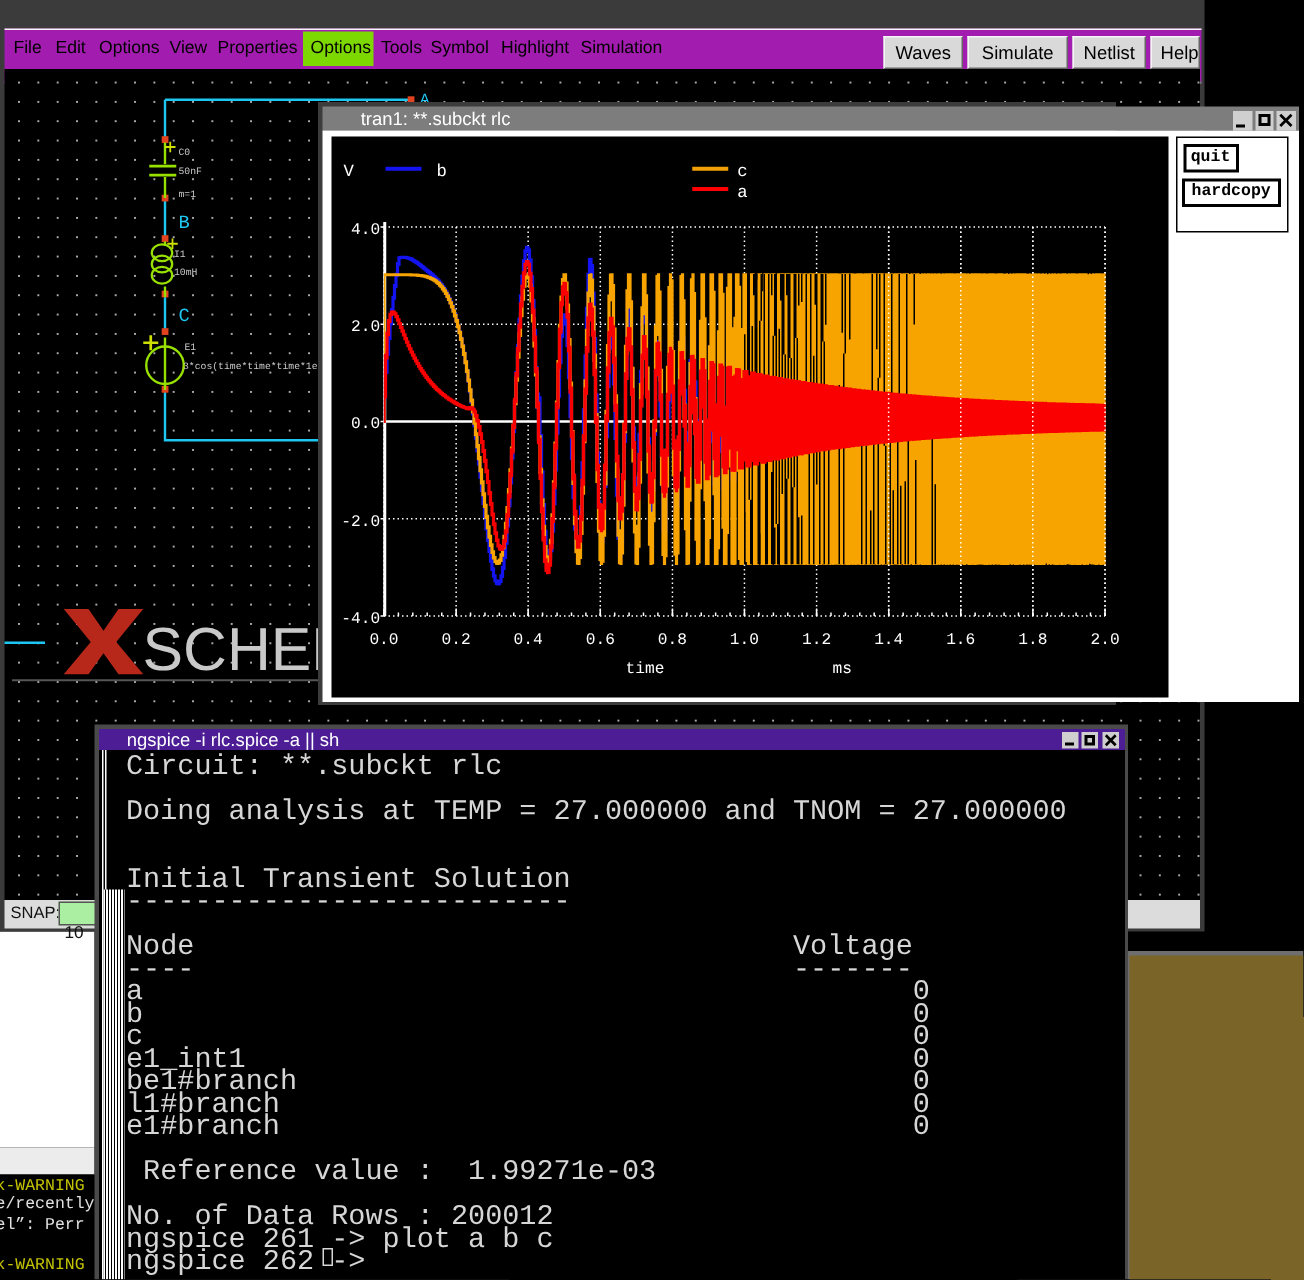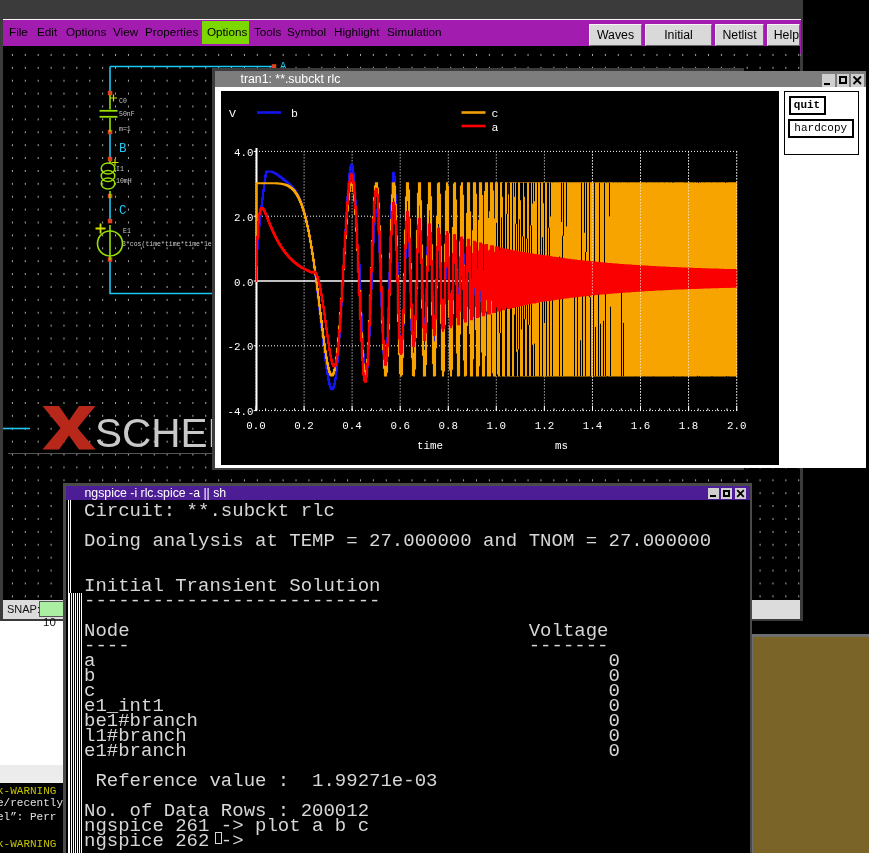--- a/index.html
+++ b/index.html
@@ -92,21 +92,21 @@
   </div>
   <div class="abs" style="left:3px;top:600px;width:797px;height:18.5px;background:#dcdcdc">
     <div class="abs" style="left:4px;top:3px;font-size:11px;color:#111">SNAP:</div>
     <div class="abs" style="left:36px;top:1px;width:42px;height:15.5px;background:#abf0a2;border:1px solid #555">
       <div class="abs" style="left:3px;top:14px;font-size:11.5px;color:#111">10</div>
     </div>
   </div>
 </div>
 
 <div class="abs" style="left:589px;top:24px;width:53px;height:22px;background:#d9d9d9;border:1px solid #888;border-top-color:#f5f5f5;border-left-color:#f5f5f5;border-bottom-color:#666;border-right-color:#666;text-align:center;font-size:12.3px;line-height:20px">Waves</div>
-<div class="abs" style="left:645px;top:24px;width:67px;height:22px;background:#d9d9d9;border:1px solid #888;border-top-color:#f5f5f5;border-left-color:#f5f5f5;border-bottom-color:#666;border-right-color:#666;text-align:center;font-size:12.3px;line-height:20px">Initial</div>
+<div class="abs" style="left:645px;top:24px;width:67px;height:22px;background:#d9d9d9;border:1px solid #888;border-top-color:#f5f5f5;border-left-color:#f5f5f5;border-bottom-color:#666;border-right-color:#666;text-align:center;font-size:12.3px;line-height:20px">Simulate</div>
 <div class="abs" style="left:715px;top:24px;width:49px;height:22px;background:#d9d9d9;border:1px solid #888;border-top-color:#f5f5f5;border-left-color:#f5f5f5;border-bottom-color:#666;border-right-color:#666;text-align:center;font-size:12.3px;line-height:20px">Netlist</div>
 <div class="abs" style="left:767px;top:24px;width:33px;height:22px;background:#d9d9d9;border:1px solid #888;border-top-color:#f5f5f5;border-left-color:#f5f5f5;border-bottom-color:#666;border-right-color:#666;text-align:right;font-size:12.3px;line-height:20px">Help</div>
 
 <div class="abs" style="left:212px;top:68px;width:532px;height:402px;background:#3c3c3c">
   <div class="abs" style="left:2.5px;top:2.5px;width:651px;height:16.5px;background:#7d7d7d">
     <div class="abs" style="left:26px;top:1.5px;font-size:12.3px;color:#fff">tran1: **.subckt rlc</div>
     <div style="position:absolute;left:607.5px;top:3.5px;width:12.5px;height:12.5px;background:#cfcfcf;">
         <div style="position:absolute;left:2px;bottom:2px;width:6px;height:2px;background:#000"></div>
       </div>
       <div style="position:absolute;left:622.0px;top:3.5px;width:12.5px;height:12.5px;background:#cfcfcf;">
@@ -160,21 +160,21 @@
 <path d="M35.5 155.1V191.0M36.5 143.0V175.0M37.5 132.6V158.4M38.5 123.1V146.1M39.5 114.3V135.6M40.5 106.1V126.0M41.5 98.3V117.2M42.5 90.8V108.9M43.5 83.7V101.0M44.5 79.9V93.6M45.5 79.6V86.4M46.5 79.5V81.9M47.5 79.5V81.7M48.5 79.5V81.6M49.5 79.5V81.8M50.5 79.6V82.1M51.5 79.8V82.5M52.5 80.1V83.0M53.5 80.4V83.5M54.5 80.9V84.1M55.5 81.5V84.8M56.5 82.1V85.5M57.5 82.7V86.2M58.5 83.4V87.0M59.5 84.2V87.8M60.5 84.9V88.6M61.5 85.7V89.4M62.5 86.5V90.2M63.5 87.3V91.0M64.5 88.1V91.8M65.5 88.9V92.6M66.5 89.7V93.5M67.5 90.5V94.4M68.5 91.4V95.4M69.5 92.3V96.4M70.5 93.3V97.5M71.5 94.3V98.7M72.5 95.4V100.0M73.5 96.6V101.5M74.5 97.9V103.1M75.5 99.3V104.8M76.5 100.9V106.8M77.5 102.7V109.0M78.5 104.6V111.4M79.5 106.8V114.1M80.5 109.2V117.0M81.5 111.8V120.2M82.5 114.7V123.7M83.5 117.9V127.4M84.5 121.4V131.5M85.5 125.1V136.0M86.5 129.1V140.8M87.5 133.5V146.1M88.5 138.3V151.7M89.5 143.5V157.8M90.5 149.1V164.2M91.5 155.2V171.1M92.5 161.6V178.3M93.5 168.4V186.0M94.5 175.6V193.9M95.5 183.2V202.2M96.5 191.1V210.6M97.5 199.3V219.3M98.5 207.8V228.1M99.5 216.5V237.0M100.5 225.2V245.7M101.5 234.1V254.3M102.5 242.9V262.6M103.5 251.5V270.4M104.5 259.8V277.7M105.5 267.7V284.1M106.5 275.0V289.7M107.5 281.5V294.2M108.5 287.2V297.3M109.5 291.8V299.0M110.5 295.1V299.3M111.5 295.5V299.3M112.5 291.9V299.2M113.5 286.3V297.7M114.5 278.7V294.3M115.5 269.0V289.0M116.5 257.3V281.6M117.5 243.7V272.1M118.5 228.4V260.6M119.5 211.6V247.1M120.5 193.7V232.0M121.5 175.2V215.3M122.5 156.4V197.6M123.5 138.1V179.0M124.5 120.8V160.3M125.5 105.2V141.9M126.5 92.0V124.5M127.5 81.8V108.7M128.5 75.2V95.2M129.5 72.8V84.6M130.5 72.8V77.7M131.5 72.8V84.1M132.5 74.6V95.9M133.5 81.2V112.1M134.5 92.5V132.3M135.5 108.3V157.4M136.5 128.1V181.7M137.5 153.0V200.9M138.5 170.6V202.8M139.5 173.1V226.8M140.5 198.3V248.3M141.5 222.5V265.7M142.5 244.3V277.9M143.5 262.2V284.0M144.5 275.0V284.6M145.5 274.2V284.6M146.5 260.6V283.9M147.5 241.7V277.2M148.5 219.0V264.2M149.5 194.3V245.8M150.5 169.8V223.4M151.5 147.9V198.8M152.5 130.8V174.2M153.5 120.4V151.9M154.5 117.8V134.3M155.5 117.8V126.1M156.5 117.8V140.5M157.5 123.1V161.8M158.5 136.7V187.9M159.5 157.4V215.7M160.5 183.1V241.8M161.5 210.9V262.9M162.5 237.4V275.6M163.5 259.1V278.4M164.5 266.5V278.4M165.5 245.9V278.2M166.5 216.3V269.9M167.5 181.2V250.5M168.5 145.2V221.6M169.5 113.4V186.8M170.5 90.8V150.7M171.5 81.0V118.3M172.5 80.8V94.5M173.5 80.8V107.8M174.5 85.0V139.1M175.5 103.3V177.2M176.5 133.6V215.4M177.5 171.2V247.2M178.5 209.8V266.7M179.5 242.5V271.0M180.5 255.5V271.0M181.5 229.3V270.7M182.5 195.7V259.5M183.5 162.7V234.4M184.5 138.4V201.2M185.5 129.3V167.7M186.5 129.3V142.2M187.5 129.3V166.0M188.5 136.6V202.3M189.5 160.8V240.1M190.5 196.5V269.0M191.5 234.5V280.7M192.5 264.8V280.7M193.5 239.5V280.7M194.5 197.8V272.9M195.5 155.4V245.2M196.5 124.3V204.3M197.5 113.7V161.3M198.5 113.7V128.6M199.5 113.7V160.1M200.5 124.3V198.9M201.5 154.4V231.0M202.5 193.1V244.0M203.5 226.5V244.1M204.5 197.5V244.1M205.5 155.5V234.6M206.5 120.5V203.5M207.5 107.0V161.6M208.5 107.0V125.2M209.5 107.0V160.9M210.5 118.8V206.7M211.5 154.4V242.2M212.5 200.3V252.8M213.5 231.7V252.8M214.5 193.4V252.8M215.5 154.8V236.7M216.5 135.9V199.6M217.5 135.6V160.1M218.5 135.6V187.4M219.5 145.0V233.2M220.5 180.9V263.5M221.5 226.9V267.3M222.5 227.9V267.3M223.5 181.8V264.0M224.5 147.8V234.2M225.5 141.9V188.3M226.5 141.9V177.1M227.5 143.8V220.7M228.5 170.4V249.8M229.5 213.2V252.1M230.5 201.6V252.1M231.5 152.9V247.5M232.5 126.8V213.6M233.5 126.3V165.3M234.5 126.3V184.6M235.5 132.6V224.3M236.5 168.2V233.3M237.5 196.1V233.3M238.5 148.4V233.3M239.5 122.6V214.3M240.5 122.4V169.3M241.5 122.4V189.2M242.5 126.6V228.9M243.5 162.5V234.7M244.5 188.2V234.7M245.5 146.1V234.7M246.5 136.4V215.1M247.5 136.4V179.1M248.5 136.4V228.7M249.5 149.1V246.8M250.5 194.8V246.8M251.5 168.1V246.8M252.5 150.6V242.1M253.5 150.6V204.3M254.5 150.6V233.4M255.5 154.2V250.8M256.5 191.8V250.8M257.5 165.9V250.8M258.5 151.7V248.1M259.5 151.7V211.0M260.5 151.7V235.7M261.5 154.9V242.2M262.5 185.4V242.2M263.5 145.6V242.2M264.5 143.1V234.8M265.5 143.2V207.1M266.5 143.2V229.6M267.5 154.3V229.5M268.5 145.7V229.5M269.5 136.1V229.6M270.5 136.1V204.8M271.5 136.1V223.0M272.5 137.8V223.3M273.5 148.7V223.3M274.5 137.6V223.3M275.5 137.6V211.7M276.5 137.6V225.8M277.5 137.8V226.0M278.5 152.4V226.0M279.5 146.2V226.0M280.5 146.2V217.6M281.5 146.2V233.1M282.5 146.5V233.1M283.5 155.9V233.1M284.5 155.6V233.1M285.5 155.6V232.3M286.5 155.6V238.0M287.5 158.8V238.0M288.5 160.2V238.0M289.5 160.2V238.0M290.5 160.2V237.0M291.5 160.2V237.0M292.5 158.6V237.1M293.5 158.6V237.1M294.5 158.6V230.9M295.5 158.6V231.0M296.5 154.6V231.0M297.5 153.4V231.0M298.5 153.4V230.8M299.5 153.4V223.4M300.5 150.8V223.4M301.5 148.5V223.3M302.5 148.5V223.3M303.5 148.5V217.9M304.5 148.2V217.9M305.5 147.0V217.9M306.5 147.0V217.9M307.5 147.0V216.7M308.5 147.0V216.7M309.5 149.6V216.7M310.5 149.6V219.3M311.5 149.6V219.3M312.5 149.6V219.3M313.5 155.1V219.3M314.5 155.1V223.6M315.5 155.1V223.6M316.5 155.1V223.6M317.5 160.9V226.2M318.5 160.9V227.2M319.5 160.9V227.1M320.5 163.2V227.1M321.5 165.0V228.3M322.5 165.0V228.3M323.5 165.0V228.3M324.5 166.1V228.3M325.5 166.2V228.3M326.5 164.5V226.6M327.5 164.5V226.5M328.5 164.5V226.6M329.5 161.3V222.6M330.5 161.3V222.6M331.5 161.4V222.6M332.5 161.1V222.6M333.5 158.1V217.8M334.5 158.1V217.9M335.5 158.1V217.9M336.5 156.1V213.8M337.5 156.1V213.9M338.5 156.1V213.9M339.5 156.1V211.6M340.5 156.1V211.7M341.5 156.1V211.6M342.5 156.2V211.6M343.5 156.1V213.3M344.5 158.1V213.2M345.5 158.2V213.3M346.5 158.1V215.9M347.5 161.5V215.9M348.5 161.5V215.9M349.5 161.5V218.4M350.5 165.2V218.4M351.5 165.2V218.4M352.5 165.2V220.1M353.5 168.3V220.1M354.5 168.4V220.1M355.5 168.4V220.3M356.5 170.3V220.3M357.5 170.4V220.4M358.5 170.3V220.3M359.5 169.9V220.4M360.5 169.9V219.3M361.5 170.0V219.2M362.5 168.0V219.2M363.5 168.1V216.9M364.5 166.0V216.8M365.5 165.9V216.9M366.5 166.0V213.9M367.5 164.1V214.0M368.5 164.1V213.9M369.5 163.2V211.1M370.5 163.0V211.0M371.5 163.1V208.8M372.5 163.0V208.7M373.5 163.0V208.8M374.5 163.1V207.5M375.5 163.0V207.4M376.5 163.1V208.0M377.5 163.0V208.0M378.5 164.0V209.4M379.5 164.1V209.5M380.5 165.9V209.3M381.5 165.8V211.1M382.5 166.0V211.1M383.5 168.1V212.7M384.5 168.2V212.6M385.5 170.5V213.8M386.5 170.5V213.7M387.5 171.7V213.8M388.5 172.5V214.2M389.5 172.5V214.1M390.5 173.9V214.2M391.5 174.0V214.2M392.5 174.4V214.2M393.5 173.6V213.8M394.5 173.5V213.7M395.5 173.0V213.8M396.5 172.3V212.6M397.5 172.3V212.7M398.5 170.9V211.1M399.5 171.0V211.0M400.5 169.7V209.2M401.5 169.7V209.3M402.5 168.9V207.3M403.5 168.8V207.4M404.5 168.5V206.1M405.5 168.4V205.7M406.5 168.5V205.8M407.5 168.4V204.6M408.5 168.4V204.6M409.5 168.5V204.4M410.5 168.6V204.4M411.5 168.6V205.3M412.5 169.4V205.2M413.5 169.3V206.4M414.5 170.4V206.3M415.5 170.6V207.5M416.5 171.9V207.4M417.5 171.9V208.3M418.5 173.4V208.3M419.5 173.4V209.0M420.5 174.9V209.0M421.5 175.0V209.2M422.5 176.2V209.3M423.5 176.1V209.2M424.5 177.0V209.3M425.5 177.1V209.1M426.5 177.2V209.3M427.5 177.1V209.0M428.5 176.4V209.1M429.5 176.5V208.5M430.5 175.6V208.5M431.5 175.0V207.7M432.5 174.8V207.4M433.5 174.0V206.5M434.5 173.9V205.3M435.5 173.3V205.2M436.5 173.3V204.1M437.5 172.9V204.0M438.5 172.9V202.9M439.5 172.8V203.0M440.5 172.9V202.1M441.5 172.8V202.1M442.5 172.8V201.5M443.5 172.8V201.7M444.5 173.0V201.6M445.5 173.1V202.2M446.5 173.5V202.9M447.5 173.6V202.7M448.5 174.3V203.5M449.5 174.6V203.6M450.5 175.2V204.2M451.5 176.2V204.8M452.5 176.2V204.8M453.5 177.2V205.2M454.5 177.2V205.2M455.5 178.1V205.4M456.5 178.9V205.4M457.5 178.8V205.4M458.5 179.4V205.3M459.5 179.4V205.4M460.5 179.4V205.3M461.5 179.5V205.3M462.5 179.0V205.0M463.5 178.8V205.0M464.5 178.4V204.6M465.5 177.8V203.9M466.5 177.8V203.8M467.5 177.4V203.2M468.5 176.8V202.2M469.5 176.8V202.4M470.5 176.4V201.5M471.5 176.2V200.7M472.5 176.3V200.8M473.5 176.2V200.2M474.5 176.2V200.1M475.5 176.3V199.5M476.5 176.2V199.3M477.5 176.4V199.4M478.5 176.4V199.6M479.5 176.4V200.1M480.5 176.8V200.1M481.5 177.2V200.5M482.5 177.2V200.9M483.5 177.9V201.1M484.5 178.4V201.5M485.5 178.4V201.9M486.5 179.2V202.0M487.5 179.8V202.2M488.5 179.7V202.3M489.5 180.3V202.3M490.5 181.0V202.3M491.5 181.3V202.3M492.5 181.3V202.3M493.5 181.6V202.2M494.5 181.4V202.4M495.5 181.1V202.2M496.5 181.1V202.0M497.5 180.7V202.0M498.5 180.4V201.5M499.5 180.2V201.2M500.5 179.9V200.7M501.5 179.6V200.7M502.5 179.4V200.2M503.5 179.1V199.7M504.5 179.1V199.1M505.5 179.0V199.0M506.5 179.0V198.6M507.5 178.9V198.2M508.5 179.0V197.8M509.5 179.0V197.9M510.5 179.0V197.6M511.5 179.0V197.7M512.5 179.1V197.9M513.5 179.2V197.9M514.5 179.5V197.9M515.5 179.5V197.9" stroke="#1414f0" stroke-width="1.15" fill="none"></path>
 <path d="M35.5 91.2V191.0M36.5 91.2V93.2M37.5 91.2V93.2M38.5 91.2V93.2M39.5 91.2V93.2M40.5 91.2V93.2M41.5 91.2V93.2M42.5 91.2V93.2M43.5 91.2V93.2M44.5 91.2V93.2M45.5 91.2V93.2M46.5 91.2V93.2M47.5 91.2V93.2M48.5 91.2V93.2M49.5 91.2V93.2M50.5 91.2V93.2M51.5 91.2V93.2M52.5 91.2V93.3M53.5 91.2V93.3M54.5 91.3V93.3M55.5 91.3V93.4M56.5 91.3V93.5M57.5 91.4V93.6M58.5 91.5V93.7M59.5 91.6V93.8M60.5 91.7V94.0M61.5 91.8V94.2M62.5 92.0V94.5M63.5 92.2V94.8M64.5 92.5V95.2M65.5 92.8V95.6M66.5 93.1V96.1M67.5 93.6V96.7M68.5 94.1V97.4M69.5 94.6V98.1M70.5 95.3V99.0M71.5 96.1V100.1M72.5 96.9V101.2M73.5 98.0V102.6M74.5 99.1V104.0M75.5 100.4V105.7M76.5 101.9V107.6M77.5 103.5V109.7M78.5 105.4V112.0M79.5 107.5V114.6M80.5 109.8V117.5M81.5 112.3V120.6M82.5 115.2V124.0M83.5 118.3V127.8M84.5 121.7V131.9M85.5 125.4V136.3M86.5 129.5V141.1M87.5 133.9V146.3M88.5 138.6V151.8M89.5 143.7V157.7M90.5 149.2V163.9M91.5 155.1V170.5M92.5 161.3V177.4M93.5 167.8V184.6M94.5 174.7V192.1M95.5 181.9V199.8M96.5 189.4V207.8M97.5 197.1V215.8M98.5 205.0V223.9M99.5 213.0V232.0M100.5 221.1V239.9M101.5 229.1V247.6M102.5 237.1V255.0M103.5 244.8V261.9M104.5 252.2V268.1M105.5 259.2V273.7M106.5 265.5V278.4M107.5 271.2V282.0M108.5 275.9V284.4M109.5 279.7V285.5M110.5 282.2V285.6M111.5 281.3V285.6M112.5 277.8V285.3M113.5 272.5V283.6M114.5 265.5V280.2M115.5 256.8V275.1M116.5 246.4V268.3M117.5 234.4V259.7M118.5 221.1V249.5M119.5 206.7V237.7M120.5 191.4V224.5M121.5 175.7V210.2M122.5 159.9V194.9M123.5 144.6V179.2M124.5 130.2V163.5M125.5 117.3V148.1M126.5 106.5V133.6M127.5 98.2V120.5M128.5 93.0V109.5M129.5 91.2V100.9M130.5 91.2V95.3M131.5 91.2V100.9M132.5 92.7V110.6M133.5 98.1V124.0M134.5 107.5V140.7M135.5 120.5V160.0M136.5 136.9V181.2M137.5 156.0V203.3M138.5 177.1V225.0M139.5 199.1V245.1M140.5 220.8V262.3M141.5 241.2V275.5M142.5 258.8V283.5M143.5 272.4V285.6M144.5 279.1V285.6M145.5 268.1V285.6M146.5 251.2V281.8M147.5 229.1V271.5M148.5 203.4V255.1M149.5 176.0V233.5M150.5 149.0V208.1M151.5 124.9V180.7M152.5 106.0V153.6M153.5 94.3V129.2M154.5 91.2V109.6M155.5 91.2V99.7M156.5 91.2V115.3M157.5 96.6V139.0M158.5 111.4V168.5M159.5 134.3V200.9M160.5 163.4V232.4M161.5 195.6V259.2M162.5 227.4V277.8M163.5 254.8V285.5M164.5 274.4V285.6M165.5 261.5V285.6M166.5 233.7V281.7M167.5 198.8V265.7M168.5 161.8V238.8M169.5 128.1V204.5M170.5 103.3V167.4M171.5 91.6V133.2M172.5 91.2V107.2M173.5 91.2V117.6M174.5 94.6V150.3M175.5 112.9V190.5M176.5 144.6V231.0M177.5 184.3V264.1M178.5 225.2V283.0M179.5 259.4V285.6M180.5 262.0V285.6M181.5 226.6V284.1M182.5 182.2V266.8M183.5 138.4V232.7M184.5 105.4V188.8M185.5 91.3V144.5M186.5 91.2V109.9M187.5 91.2V133.3M188.5 98.4V178.9M189.5 127.4V227.7M190.5 171.9V266.9M191.5 221.1V285.1M192.5 261.8V285.6M193.5 240.6V285.6M194.5 190.5V278.6M195.5 138.9V246.9M196.5 101.8V197.8M197.5 91.2V145.6M198.5 91.2V114.6M199.5 91.2V160.9M200.5 109.2V217.4M201.5 153.5V264.7M202.5 209.8V285.4M203.5 258.9V285.6M204.5 224.0V285.6M205.5 164.3V274.1M206.5 113.1V231.5M207.5 91.2V172.3M208.5 91.2V119.2M209.5 91.2V161.3M210.5 105.2V224.6M211.5 153.3V272.9M212.5 216.5V285.6M213.5 250.2V285.6M214.5 188.5V285.2M215.5 125.6V257.2M216.5 92.3V197.2M217.5 91.2V133.0M218.5 91.2V163.5M219.5 102.7V232.8M220.5 154.8V279.6M221.5 224.3V285.6M222.5 225.3V285.6M223.5 152.8V280.5M224.5 99.6V234.0M225.5 91.2V161.9M226.5 91.2V151.2M227.5 95.1V226.7M228.5 142.3V279.5M229.5 217.4V285.6M230.5 213.7V285.6M231.5 136.1V278.7M232.5 92.4V223.3M233.5 91.2V145.1M234.5 91.2V188.4M235.5 108.5V262.5M236.5 178.0V285.6M237.5 233.9V285.6M238.5 150.4V285.3M239.5 94.5V243.5M240.5 91.2V162.0M241.5 91.2V192.8M242.5 103.7V269.5M243.5 173.7V285.6M244.5 209.4V285.6M245.5 122.1V284.7M246.5 91.2V235.1M247.5 91.2V150.7M248.5 91.2V243.1M249.5 120.5V285.6M250.5 207.0V285.6M251.5 139.2V285.6M252.5 91.2V268.3M253.5 91.2V185.6M254.5 91.2V239.1M255.5 102.8V285.6M256.5 183.1V285.6M257.5 129.1V285.6M258.5 91.2V275.2M259.5 91.2V193.7M260.5 91.2V261.5M261.5 104.1V285.6M262.5 189.1V285.6M263.5 100.1V285.6M264.5 91.2V265.0M265.5 91.2V220.6M266.5 91.2V285.5M267.5 127.1V285.6M268.5 120.2V285.6M269.5 91.2V285.5M270.5 91.2V223.5M271.5 91.2V282.3M272.5 99.5V285.6M273.5 127.6V285.6M274.5 91.2V285.6M275.5 91.2V250.5M276.5 91.2V283.6M277.5 93.0V285.6M278.5 116.0V285.6M279.5 91.2V285.6M280.5 91.2V255.9M281.5 91.2V285.6M282.5 93.5V285.6M283.5 95.4V285.6M284.5 91.2V285.6M285.5 91.2V264.7M286.5 91.2V285.6M287.5 103.2V285.6M288.5 91.2V285.6M289.5 91.2V285.4M290.5 91.2V285.6M291.5 91.2V285.6M292.5 91.3V285.6M293.5 91.2V285.6M294.5 91.2V283.0M295.5 91.2V285.6M296.5 97.2V285.6M297.5 91.2V285.5M298.5 91.2V284.0M299.5 91.2V285.6M300.5 91.2V285.6M301.5 91.2V285.6M302.5 91.2V285.6M303.5 91.2V285.6M304.5 91.2V285.6M305.5 91.2V285.6M306.5 91.2V285.5M307.5 91.2V285.6M308.5 91.2V285.6M309.5 91.2V285.6M310.5 91.2V285.6M311.5 91.2V285.5M312.5 91.2V285.5M313.5 91.3V285.5M314.5 91.3V285.6M315.5 91.2V285.6M316.5 91.2V285.5M317.5 91.3V285.6M318.5 91.2V285.6M319.5 91.2V285.5M320.5 91.2V285.6M321.5 91.2V285.6M322.5 91.2V285.6M323.5 91.2V285.6M324.5 91.2V285.6M325.5 91.2V285.6M326.5 91.3V285.6M327.5 91.2V285.4M328.5 91.2V285.6M329.5 91.4V285.6M330.5 91.2V285.5M331.5 91.4V285.5M332.5 91.2V285.6M333.5 91.2V285.5M334.5 91.2V285.6M335.5 91.2V285.5M336.5 91.2V285.5M337.5 91.2V285.5M338.5 91.3V285.6M339.5 91.3V285.5M340.5 91.2V285.6M341.5 91.2V285.5M342.5 91.2V285.5M343.5 91.2V285.6M344.5 91.2V285.6M345.5 91.4V285.6M346.5 91.2V285.5M347.5 91.2V285.6M348.5 91.3V285.5M349.5 91.3V285.6M350.5 91.2V285.5M351.5 91.2V285.5M352.5 91.2V285.6M353.5 91.2V285.6M354.5 91.3V285.6M355.5 91.2V285.5M356.5 91.2V285.5M357.5 91.2V285.6M358.5 91.2V285.5M359.5 91.2V285.6M360.5 91.2V285.5M361.5 91.2V285.6M362.5 91.2V285.4M363.5 91.5V285.6M364.5 91.2V285.5M365.5 91.2V285.6M366.5 91.2V285.4M367.5 91.2V285.6M368.5 91.5V285.3M369.5 91.2V285.6M370.5 91.2V285.4M371.5 91.2V285.6M372.5 91.3V285.5M373.5 91.2V285.6M374.5 91.4V285.6M375.5 91.2V285.4M376.5 91.2V285.5M377.5 91.2V285.5M378.5 91.2V285.6M379.5 91.2V285.6M380.5 91.4V285.2M381.5 91.2V285.6M382.5 91.2V285.6M383.5 91.2V285.6M384.5 91.2V285.5M385.5 91.7V285.6M386.5 91.2V285.1M387.5 91.4V285.6M388.5 91.2V285.6M389.5 91.3V285.6M390.5 91.2V285.5M391.5 91.2V285.6M392.5 91.6V285.4M393.5 91.2V285.6M394.5 91.3V285.6M395.5 91.2V285.6M396.5 91.4V285.6M397.5 91.2V285.6M398.5 91.2V285.6M399.5 91.4V285.6M400.5 91.2V285.2M401.5 91.3V285.6M402.5 91.2V285.6M403.5 91.3V285.6M404.5 91.2V285.5M405.5 91.2V285.6M406.5 91.5V285.4M407.5 91.2V285.6M408.5 91.4V285.4M409.5 91.2V285.6M410.5 91.2V285.5M411.5 91.2V285.6M412.5 91.2V285.4M413.5 91.2V285.6M414.5 91.2V285.3M415.5 91.4V285.6M416.5 91.2V285.5M417.5 91.2V285.5M418.5 91.2V285.6M419.5 91.2V285.5M420.5 91.2V285.4M421.5 91.2V285.6M422.5 91.2V285.6M423.5 91.3V285.2M424.5 91.2V285.6M425.5 91.5V285.6M426.5 91.2V285.6M427.5 91.2V285.5M428.5 91.2V285.6M429.5 91.2V285.6M430.5 91.2V285.5M431.5 91.2V285.5M432.5 91.2V285.3M433.5 91.4V285.5M434.5 91.2V285.5M435.5 91.2V285.6M436.5 91.3V285.6M437.5 91.4V285.6M438.5 91.2V285.5M439.5 91.2V285.6M440.5 91.2V285.4M441.5 91.2V285.6M442.5 91.3V285.4M443.5 91.4V285.5M444.5 91.2V285.5M445.5 91.2V285.5M446.5 91.2V285.6M447.5 91.2V285.6M448.5 91.5V285.6M449.5 91.3V285.6M450.5 91.2V285.6M451.5 91.7V285.6M452.5 91.2V285.1M453.5 91.5V285.6M454.5 91.2V285.4M455.5 91.3V285.6M456.5 91.2V285.6M457.5 91.2V285.6M458.5 91.2V285.5M459.5 91.2V285.5M460.5 91.2V285.6M461.5 91.2V285.3M462.5 91.2V285.6M463.5 91.4V285.4M464.5 91.5V285.5M465.5 91.2V285.5M466.5 91.5V285.5M467.5 91.2V285.6M468.5 91.2V285.5M469.5 91.2V285.6M470.5 91.3V285.6M471.5 91.2V285.6M472.5 91.4V285.6M473.5 91.3V285.6M474.5 91.2V285.6M475.5 91.5V285.6M476.5 91.2V284.7M477.5 91.9V285.6M478.5 91.2V285.1M479.5 91.5V285.6M480.5 91.2V285.4M481.5 91.3V285.5M482.5 91.2V285.6M483.5 91.5V285.6M484.5 91.2V285.6M485.5 91.3V285.5M486.5 91.3V285.6M487.5 91.2V285.6M488.5 91.2V285.5M489.5 91.2V285.6M490.5 91.5V285.2M491.5 91.2V285.3M492.5 91.3V285.5M493.5 91.2V285.6M494.5 91.2V285.6M495.5 91.2V285.5M496.5 91.4V285.6M497.5 91.3V285.6M498.5 91.2V285.6M499.5 91.2V285.6M500.5 91.2V285.4M501.5 91.2V285.6M502.5 91.2V285.6M503.5 91.2V285.5M504.5 91.9V285.6M505.5 91.2V284.9M506.5 91.6V285.4M507.5 91.2V285.3M508.5 91.3V285.5M509.5 91.2V285.6M510.5 91.2V285.6M511.5 91.2V285.4M512.5 91.2V285.6M513.5 91.3V285.6M514.5 91.2V285.5M515.5 91.2V285.6" stroke="#f7a300" stroke-width="1.15" fill="none"></path>
 <path d="M275.5 285.1V131.8M277.5 91.7V188.1M278.5 91.7V242.1M279.5 285.1V242.1M280.5 285.1V126.4M281.5 91.7V105.8M282.5 91.7V205.1M283.5 91.7V217.6M284.5 285.1V217.6M285.5 285.1V122.9M286.5 91.7V122.9M288.5 91.7V165.2M289.5 285.1V165.2M290.5 285.1V180.0M291.5 91.7V180.0M293.5 91.7V105.8M293.5 285.1V223.6M294.5 285.1V132.8M295.5 91.7V132.8M295.5 285.1V260.7M296.5 91.7V258.3M297.5 285.1V258.3M298.5 285.1V128.2M299.5 91.7V109.3M300.5 91.7V238.4M301.5 91.7V145.4M302.5 285.1V145.4M303.5 91.7V105.8M303.5 285.1V228.2M304.5 91.7V228.2M305.5 91.7V147.7M306.5 285.1V147.7M307.5 285.1V233.9M308.5 91.7V233.9M309.5 91.7V134.4M310.5 285.1V134.4M311.5 91.7V112.7M311.5 285.1V253.8M313.5 91.7V110.3M313.5 285.1V252.6M316.5 91.7V210.9M318.5 285.1V196.5M319.5 91.7V196.5M321.5 285.1V146.2M322.5 91.7V112.2M323.5 91.7V232.0M325.5 285.1V190.6M326.5 91.7V190.6M327.5 91.7V136.7M328.5 285.1V136.7M329.5 91.7V125.5M331.5 285.1V197.3M338.5 285.1V165.6M340.5 91.7V130.9M341.5 285.1V144.7M342.5 91.7V144.7M345.5 91.7V135.4M353.5 285.1V169.9M356.5 285.1V206.0M359.5 285.1V249.3M360.5 91.7V204.2M361.5 285.1V204.2M363.5 91.7V141.8M364.5 285.1V160.9M365.5 91.7V160.9M368.5 91.7V206.2M369.5 285.1V206.2M372.5 285.1V202.7M373.5 91.7V202.7M374.5 285.1V235.9M377.5 285.1V199.1M378.5 91.7V199.1M379.5 285.1V232.8M382.5 285.1V229.8M383.5 91.7V195.3M384.5 285.1V195.3M388.5 91.7V125.4M389.5 285.1V215.7M400.5 285.1V186.1M402.5 285.1V231.9" stroke="#000" stroke-width="1" fill="none"></path>
 <path d="M35.5 144.8V191.0M36.5 130.0V174.6M37.5 121.7V148.7M38.5 117.5V133.2M39.5 116.0V124.3M40.5 115.9V119.8M41.5 115.9V119.4M42.5 116.1V121.2M43.5 117.2V123.5M44.5 119.0V125.9M45.5 121.2V128.4M46.5 123.6V130.9M47.5 126.1V133.4M48.5 128.7V135.9M49.5 131.2V138.2M50.5 133.6V140.5M51.5 136.0V142.7M52.5 138.3V144.8M53.5 140.5V146.9M54.5 142.6V148.8M55.5 144.7V150.7M56.5 146.6V152.4M57.5 148.5V154.2M58.5 150.3V155.8M59.5 152.0V157.3M60.5 153.6V158.8M61.5 155.2V160.2M62.5 156.7V161.6M63.5 158.1V162.9M64.5 159.5V164.1M65.5 160.8V165.3M66.5 162.0V166.5M67.5 163.2V167.6M68.5 164.4V168.6M69.5 165.4V169.6M70.5 166.5V170.5M71.5 167.5V171.4M72.5 168.4V172.3M73.5 169.3V173.1M74.5 170.2V173.9M75.5 171.0V174.7M76.5 171.8V175.4M77.5 172.6V176.1M78.5 173.3V176.7M79.5 174.0V177.4M80.5 174.7V178.0M81.5 175.3V178.6M82.5 175.9V179.1M83.5 176.5V179.6M84.5 177.0V180.1M85.5 177.6V180.6M86.5 178.1V181.1M87.5 178.6V181.5M88.5 179.0V181.9M89.5 179.5V182.3M90.5 179.9V182.7M91.5 179.7V182.7M92.5 179.6V182.7M93.5 179.6V182.9M94.5 179.8V184.7M95.5 180.8V187.3M96.5 182.5V190.7M97.5 185.0V194.8M98.5 188.3V199.6M99.5 192.3V205.0M100.5 197.1V211.0M101.5 202.4V217.6M102.5 208.4V224.5M103.5 214.9V231.7M104.5 221.8V239.1M105.5 229.0V246.3M106.5 236.3V253.3M107.5 243.6V259.9M108.5 250.7V265.6M109.5 257.2V270.4M110.5 263.1V274.0M111.5 268.0V276.0M112.5 271.7V276.4M113.5 272.4V276.4M114.5 268.3V276.3M115.5 261.8V274.7M116.5 251.0V270.8M117.5 238.0V264.6M118.5 223.6V254.2M119.5 207.9V241.4M120.5 191.3V227.1M121.5 174.1V211.5M122.5 157.0V195.0M123.5 140.3V177.9M124.5 124.7V160.7M125.5 110.6V143.9M126.5 98.9V128.2M127.5 89.9V114.0M128.5 84.2V101.9M129.5 82.3V92.6M130.5 82.3V86.6M131.5 82.3V92.9M132.5 84.0V103.6M133.5 90.1V118.3M134.5 100.3V136.6M135.5 114.6V157.8M136.5 132.6V181.1M137.5 153.6V205.2M138.5 176.7V229.0M139.5 200.8V251.1M140.5 224.7V270.0M141.5 247.0V284.4M142.5 266.3V290.3M143.5 281.2V291.8M144.5 284.0V291.8M145.5 271.8V291.7M146.5 253.7V286.8M147.5 230.7V275.3M148.5 204.5V257.7M149.5 177.1V235.2M150.5 150.6V209.2M151.5 127.4V181.8M152.5 109.7V155.1M153.5 99.2V131.5M154.5 96.8V113.2M155.5 96.8V106.1M156.5 97.0V121.5M157.5 103.0V144.0M158.5 117.6V171.5M159.5 139.5V201.1M160.5 166.6V229.3M161.5 196.1V252.9M162.5 224.7V268.8M163.5 248.8V274.8M164.5 265.6V274.8M165.5 252.4V274.8M166.5 228.1V270.9M167.5 198.4V256.3M168.5 167.4V232.9M169.5 139.7V203.5M170.5 119.8V172.4M171.5 111.0V144.2M172.5 110.7V123.3M173.5 110.7V133.5M174.5 114.0V159.9M175.5 129.3V191.7M176.5 154.9V223.2M177.5 186.4V248.4M178.5 218.2V262.2M179.5 244.3V263.9M180.5 244.7V263.9M181.5 218.0V262.5M182.5 185.1V248.8M183.5 153.2V223.1M184.5 129.7V190.5M185.5 120.1V158.1M186.5 120.1V133.5M187.5 120.1V151.5M188.5 125.8V183.6M189.5 146.7V217.4M190.5 178.1V243.9M191.5 212.2V255.8M192.5 239.8V256.0M193.5 224.3V256.0M194.5 191.0V250.9M195.5 157.2V229.2M196.5 133.5V196.5M197.5 127.0V162.3M198.5 127.0V143.4M199.5 127.1V173.0M200.5 139.2V208.4M201.5 167.6V237.6M202.5 203.0V249.9M203.5 233.3V250.0M204.5 211.0V250.0M205.5 175.1V242.5M206.5 144.9V216.3M207.5 132.4V180.7M208.5 132.4V149.2M209.5 132.4V174.6M210.5 140.9V210.9M211.5 169.1V238.1M212.5 205.4V244.9M213.5 223.7V244.9M214.5 189.3V244.6M215.5 154.9V228.5M216.5 137.1V195.0M217.5 136.6V159.8M218.5 136.6V176.9M219.5 143.1V213.5M220.5 171.2V237.8M221.5 208.1V240.8M222.5 208.0V240.8M223.5 170.9V237.9M224.5 144.1V213.5M225.5 140.1V176.5M226.5 140.1V171.5M227.5 142.1V208.9M228.5 165.4V234.7M229.5 201.9V237.2M230.5 199.1V237.2M231.5 161.8V234.6M232.5 143.2V209.6M233.5 143.0V172.7M234.5 143.0V194.2M235.5 148.7V226.9M236.5 178.4V234.2M237.5 203.6V234.2M238.5 165.5V234.2M239.5 145.7V220.5M240.5 145.5V185.2M241.5 145.5V199.1M242.5 148.1V228.3M243.5 174.7V231.5M244.5 189.8V231.5M245.5 155.4V231.5M246.5 147.7V216.1M247.5 147.7V181.5M248.5 147.7V218.2M249.5 155.0V229.2M250.5 188.0V229.2M251.5 162.1V229.2M252.5 149.7V226.0M253.5 149.7V196.7M254.5 149.7V215.9M255.5 151.2V227.1M256.5 177.8V227.1M257.5 159.5V227.1M258.5 151.4V226.0M259.5 151.4V200.1M260.5 151.4V221.4M261.5 152.9V225.2M262.5 179.4V225.2M263.5 153.4V225.2M264.5 152.9V222.2M265.5 152.9V208.9M266.5 152.9V223.5M267.5 159.6V223.5M268.5 158.6V223.6M269.5 154.3V223.5M270.5 154.3V209.8M271.5 154.3V222.0M272.5 154.6V222.0M273.5 161.0V222.0M274.5 155.6V222.0M275.5 155.6V216.6M276.5 155.6V220.6M277.5 155.6V220.6M278.5 159.2V220.6M279.5 156.7V220.6M280.5 156.7V217.0M281.5 156.7V219.3M282.5 156.7V219.3M283.5 157.7V219.3M284.5 157.7V219.3M285.5 157.7V216.8M286.5 157.7V218.1M287.5 158.1V218.1M288.5 158.7V218.1M289.5 158.7V218.1M290.5 158.7V217.0M291.5 158.7V217.0M292.5 159.6V217.0M293.5 159.5V217.0M294.5 159.5V216.0M295.5 159.6V216.0M296.5 159.6V216.0M297.5 160.4V216.0M298.5 160.3V216.0M299.5 160.4V215.1M300.5 160.3V215.1M301.5 161.1V215.1M302.5 161.1V215.1M303.5 161.1V214.2M304.5 161.1V214.2M305.5 161.8V214.2M306.5 161.8V214.2M307.5 161.8V213.3M308.5 161.8V213.3M309.5 162.4V213.3M310.5 162.4V213.4M311.5 162.5V212.6M312.5 162.4V212.5M313.5 163.0V212.6M314.5 163.0V212.5M315.5 163.0V211.8M316.5 163.0V211.8M317.5 163.6V211.8M318.5 163.6V211.8M319.5 163.6V211.1M320.5 163.6V211.1M321.5 164.1V211.1M322.5 164.1V210.8M323.5 164.1V210.5M324.5 164.6V210.5M325.5 164.6V210.5M326.5 164.6V209.9M327.5 164.6V209.9M328.5 165.1V209.9M329.5 165.1V209.9M330.5 165.2V209.4M331.5 165.6V209.4M332.5 165.7V209.4M333.5 165.7V208.9M334.5 165.7V208.9M335.5 166.1V208.9M336.5 166.1V208.5M337.5 166.2V208.5M338.5 166.6V208.4M339.5 166.6V208.5M340.5 166.6V208.0M341.5 167.0V208.0M342.5 167.1V208.0M343.5 167.0V207.6M344.5 167.4V207.6M345.5 167.4V207.6M346.5 167.4V207.2M347.5 167.8V207.2M348.5 167.8V207.2M349.5 167.8V206.8M350.5 168.2V206.8M351.5 168.2V206.8M352.5 168.2V206.5M353.5 168.5V206.4M354.5 168.6V206.5M355.5 168.5V206.1M356.5 168.9V206.1M357.5 168.9V206.1M358.5 168.9V205.8M359.5 169.2V205.8M360.5 169.2V205.5M361.5 169.2V205.5M362.5 169.5V205.5M363.5 169.5V205.2M364.5 169.5V205.1M365.5 169.8V205.2M366.5 169.8V204.9M367.5 170.0V204.9M368.5 170.1V204.8M369.5 170.0V204.6M370.5 170.4V204.6M371.5 170.3V204.4M372.5 170.3V204.3M373.5 170.6V204.4M374.5 170.6V204.1M375.5 170.8V204.1M376.5 170.9V203.9M377.5 170.8V203.8M378.5 171.1V203.9M379.5 171.1V203.6M380.5 171.4V203.6M381.5 171.3V203.4M382.5 171.4V203.3M383.5 171.5V203.4M384.5 171.6V203.2M385.5 171.8V203.2M386.5 171.7V202.9M387.5 172.0V203.0M388.5 171.9V202.9M389.5 172.0V202.8M390.5 172.1V202.7M391.5 172.2V202.6M392.5 172.4V202.6M393.5 172.3V202.4M394.5 172.6V202.3M395.5 172.5V202.4M396.5 172.6V202.1M397.5 172.7V202.2M398.5 172.7V202.1M399.5 172.9V202.0M400.5 172.9V201.8M401.5 173.1V201.9M402.5 173.0V201.6M403.5 173.2V201.7M404.5 173.2V201.6M405.5 173.3V201.5M406.5 173.4V201.5M407.5 173.3V201.4M408.5 173.5V201.4M409.5 173.5V201.2M410.5 173.6V201.3M411.5 173.7V201.1M412.5 173.9V201.1M413.5 173.8V201.0M414.5 173.9V200.9M415.5 174.0V200.8M416.5 174.1V200.8M417.5 174.0V200.7M418.5 174.2V200.7M419.5 174.2V200.6M420.5 174.3V200.6M421.5 174.4V200.5M422.5 174.5V200.4M423.5 174.4V200.3M424.5 174.5V200.3M425.5 174.6V200.1M426.5 174.6V200.2M427.5 174.7V200.0M428.5 174.8V200.1M429.5 174.9V200.0M430.5 174.9V200.0M431.5 174.9V199.9M432.5 175.0V199.7M433.5 175.1V199.8M434.5 175.1V199.7M435.5 175.2V199.6M436.5 175.2V199.6M437.5 175.3V199.5M438.5 175.3V199.4M439.5 175.4V199.5M440.5 175.4V199.4M441.5 175.4V199.4M442.5 175.6V199.3M443.5 175.6V199.2M444.5 175.6V199.2M445.5 175.7V199.1M446.5 175.7V199.2M447.5 175.8V199.0M448.5 175.8V199.1M449.5 175.9V199.0M450.5 175.9V198.9M451.5 176.0V198.8M452.5 176.0V198.7M453.5 176.1V198.8M454.5 176.0V198.7M455.5 176.1V198.6M456.5 176.2V198.7M457.5 176.2V198.6M458.5 176.3V198.6M459.5 176.3V198.5M460.5 176.3V198.4M461.5 176.4V198.4M462.5 176.4V198.4M463.5 176.6V198.3M464.5 176.5V198.3M465.5 176.5V198.3M466.5 176.7V198.2M467.5 176.6V198.2M468.5 176.8V198.1M469.5 176.7V198.2M470.5 176.8V198.0M471.5 176.8V198.0M472.5 176.8V198.0M473.5 176.9V198.0M474.5 176.9V197.9M475.5 177.0V197.9M476.5 176.9V197.8M477.5 177.1V197.9M478.5 177.1V197.7M479.5 177.1V197.7M480.5 177.1V197.7M481.5 177.2V197.7M482.5 177.2V197.6M483.5 177.3V197.6M484.5 177.3V197.6M485.5 177.3V197.5M486.5 177.3V197.5M487.5 177.4V197.5M488.5 177.3V197.5M489.5 177.4V197.4M490.5 177.5V197.3M491.5 177.5V197.3M492.5 177.5V197.3M493.5 177.6V197.2M494.5 177.5V197.3M495.5 177.6V197.2M496.5 177.6V197.2M497.5 177.6V197.2M498.5 177.7V197.1M499.5 177.7V197.1M500.5 177.7V197.0M501.5 177.7V197.0M502.5 177.8V197.0M503.5 177.9V197.0M504.5 177.9V197.0M505.5 177.9V196.8M506.5 177.9V196.9M507.5 177.9V196.9M508.5 177.9V196.8M509.5 178.0V196.9M510.5 178.0V196.8M511.5 178.0V196.8M512.5 178.1V196.8M513.5 178.1V196.7M514.5 178.1V196.7M515.5 178.1V196.7" stroke="#fa0000" stroke-width="1.15" fill="none"></path>
 <path d="M371.4 60.4V319.6M419.5 60.4V319.6M467.5 60.4V319.6M515.7 60.4V319.6" stroke="#fff" stroke-width="1" stroke-dasharray="1 2" fill="none"></path>
 </svg>
     </div>
 
     <div class="abs" style="left:569px;top:4px;width:75.5px;height:63.5px;background:#fff;border:1.5px solid #000">
       <div class="abs mono" style="left:4px;top:3.5px;width:37px;height:19px;border:2px solid #000;font-size:11px;font-weight:bold;line-height:15px;text-align:center">quit</div>
-      <div class="abs mono" style="left:3.5px;top:26.5px;width:65.5px;height:19px;border:2px solid #000;font-size:11px;font-weight:normal;line-height:15px;text-align:center">hardcopy</div>
+      <div class="abs mono" style="left:3.5px;top:26.5px;width:65.5px;height:19px;border:2px solid #000;font-size:11px;font-weight:bold;line-height:15px;text-align:center">hardcopy</div>
     </div>
   </div>
 </div>
 
 <div class="abs" style="left:739px;top:807px;width:7px;height:20px;background:#c9c9c9"></div>
 
 <div class="abs" style="left:63px;top:483px;width:689px;height:370px;background:#4a4a4a">
   <div class="abs" style="left:2.5px;top:2.5px;width:684px;height:14px;background:#4c1d95">
     <div class="abs" style="left:19px;top:0;font-size:12.3px;color:#fff">ngspice -i rlc.spice -a || sh</div>
     <div style="position:absolute;left:642.0px;top:2px;width:11px;height:11px;background:#cfcfcf;">

